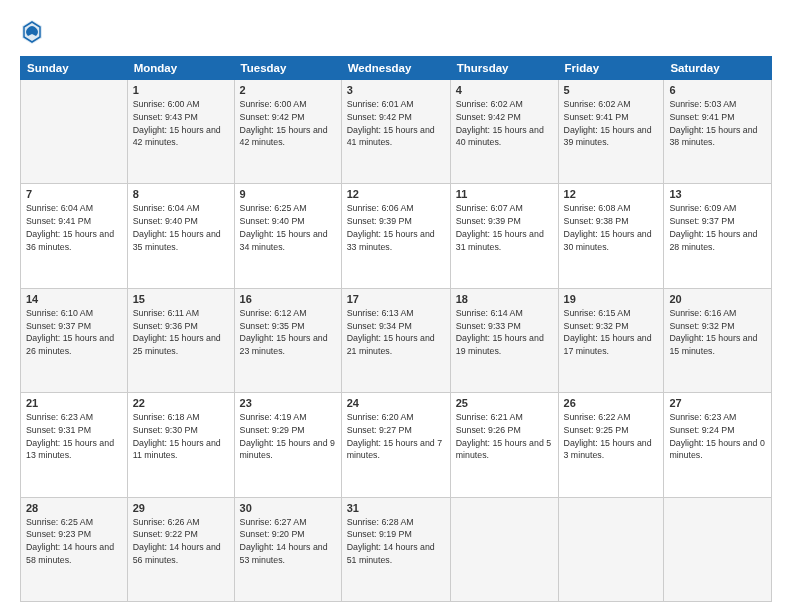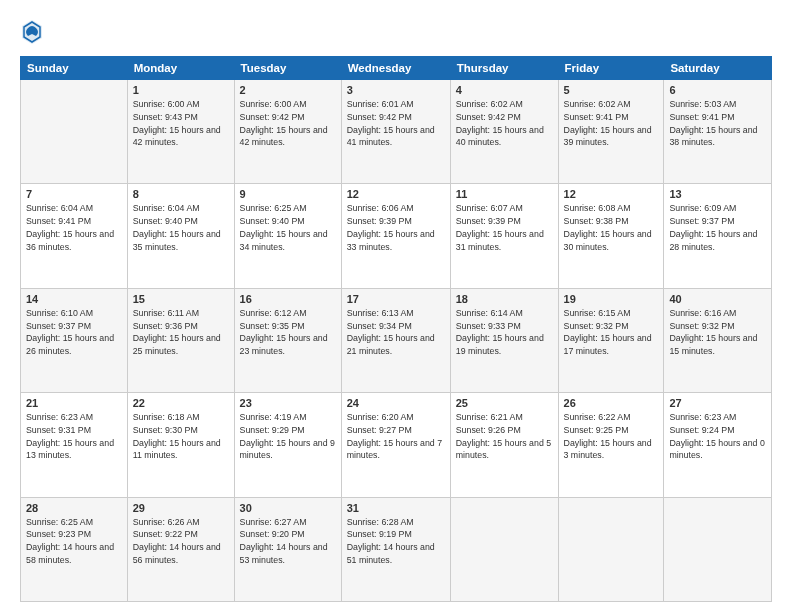--- a/index.html
+++ b/index.html
@@ -271,21 +271,21 @@
 and 19 minutes.</div>
           </td>
           <td>
             <span class="day-number">19</span>
             <div class="day-info">Sunrise: 6:15 AM
 Sunset: 9:32 PM
 Daylight: 15 hours
 and 17 minutes.</div>
           </td>
           <td>
-            <span class="day-number">40</span>
+            <span class="day-number">20</span>
             <div class="day-info">Sunrise: 6:16 AM
 Sunset: 9:32 PM
 Daylight: 15 hours
 and 15 minutes.</div>
           </td>
         </tr>
         <tr>
           <td>
             <span class="day-number">21</span>
             <div class="day-info">Sunrise: 6:23 AM

